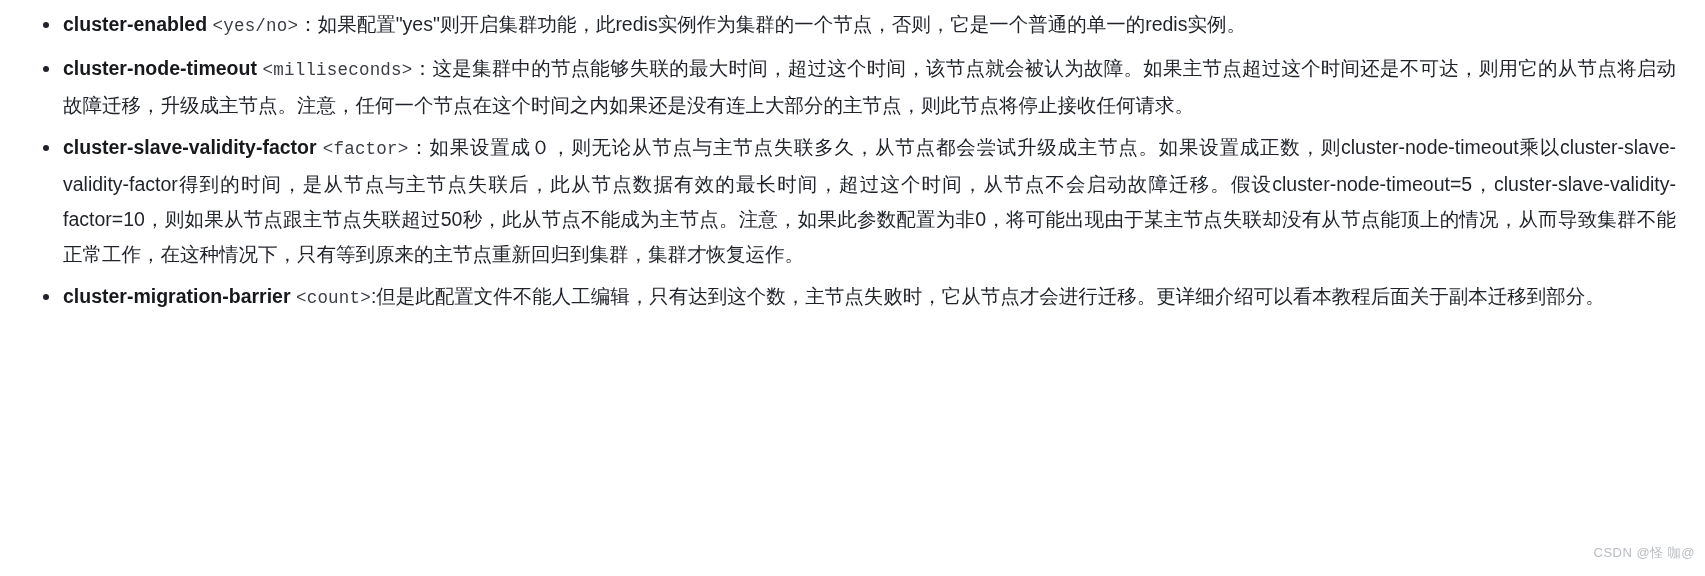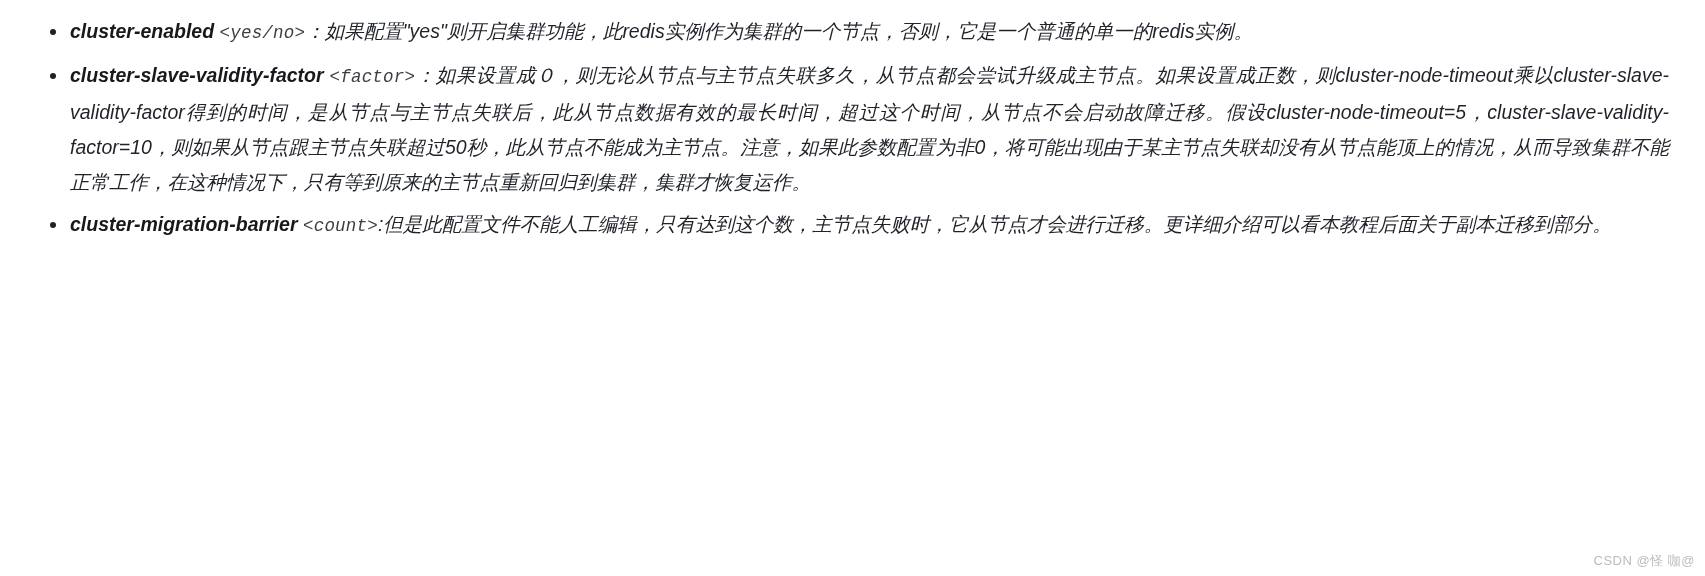--- a/index.html
+++ b/index.html
@@ -14,23 +14,22 @@
     color: #1f2329;
     position: relative;
     overflow: hidden;
   }
   .doc {
     padding: 6px 28px 0 36px;
     box-sizing: border-box;
   }
   ul.items {
     list-style: none;
-    margin: 8px;
+    margin: 1px;
     padding: 0;
-    font-style: italic;
   }
   ul.items > li {
     position: relative;
     padding-left: 26px;
     margin: 0 0 7px 0;
     font-size: 19.5px;
     line-height: 35px;
     text-align: justify;
     word-break: break-word;
   }
@@ -58,37 +57,41 @@
     font-family: "Liberation Sans", sans-serif;
     font-size: 19.5px;
     color: #1f2329;
   }
   .desc {
     color: #1f2329;
   }
   .watermark {
     position: absolute;
     right: 10px;
-    bottom: 6px;
+    bottom: 14px;
     font-size: 13px;
     color: #b9bcc0;
     letter-spacing: 0.5px;
     font-family: "Liberation Sans", sans-serif;
   }
 </style>
 </head>
 <body>
 
 <div class="doc">
   <ul class="items">
     <li>
       <span class="term">cluster-enabled</span>
       <span class="ph">&lt;yes/no&gt;</span><span class="desc">：如果配置"yes"则开启集群功能，此redis实例作为集群的一个节点，否则，它是一个普通的单一的redis实例。</span>
     </li>
     <li>
+      <span class="term">cluster-node-timeout</span>
+      <span class="ph">&lt;milliseconds&gt;</span><span class="desc">：这是集群中的节点能够失联的最大时间，超过这个时间，该节点就会被认为故障。如果主节点超过这个时间还是不可达，则用它的从节点将启动故障迁移，升级成主节点。注意，任何一个节点在这个时间之内如果还是没有连上大部分的主节点，则此节点将停止接收任何请求。</span>
+    </li>
+    <li>
       <span class="term">cluster-slave-validity-factor</span>
       <span class="ph">&lt;factor&gt;</span><span class="desc">：如果设置成０，则无论从节点与主节点失联多久，从节点都会尝试升级成主节点。如果设置成正数，则cluster-node-timeout乘以cluster-slave-validity-factor得到的时间，是从节点与主节点失联后，此从节点数据有效的最长时间，超过这个时间，从节点不会启动故障迁移。假设cluster-node-timeout=5，cluster-slave-validity-factor=10，则如果从节点跟主节点失联超过50秒，此从节点不能成为主节点。注意，如果此参数配置为非0，将可能出现由于某主节点失联却没有从节点能顶上的情况，从而导致集群不能正常工作，在这种情况下，只有等到原来的主节点重新回归到集群，集群才恢复运作。</span>
     </li>
     <li>
       <span class="term">cluster-migration-barrier</span>
       <span class="ph">&lt;count&gt;</span><span class="desc">:但是此配置文件不能人工编辑，只有达到这个数，主节点失败时，它从节点才会进行迁移。更详细介绍可以看本教程后面关于副本迁移到部分。</span>
     </li>
   </ul>
 </div>
 

